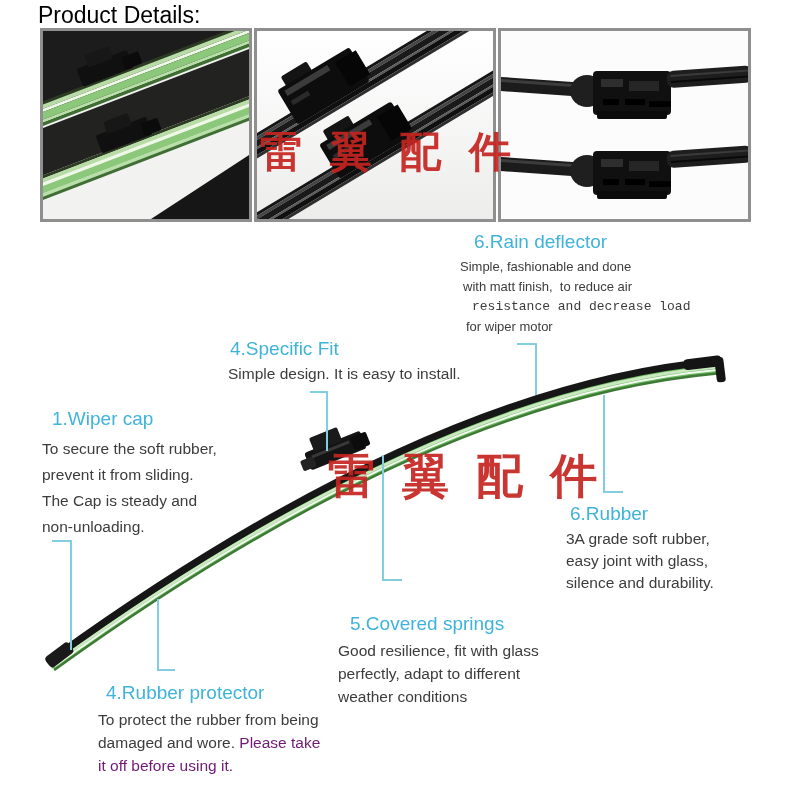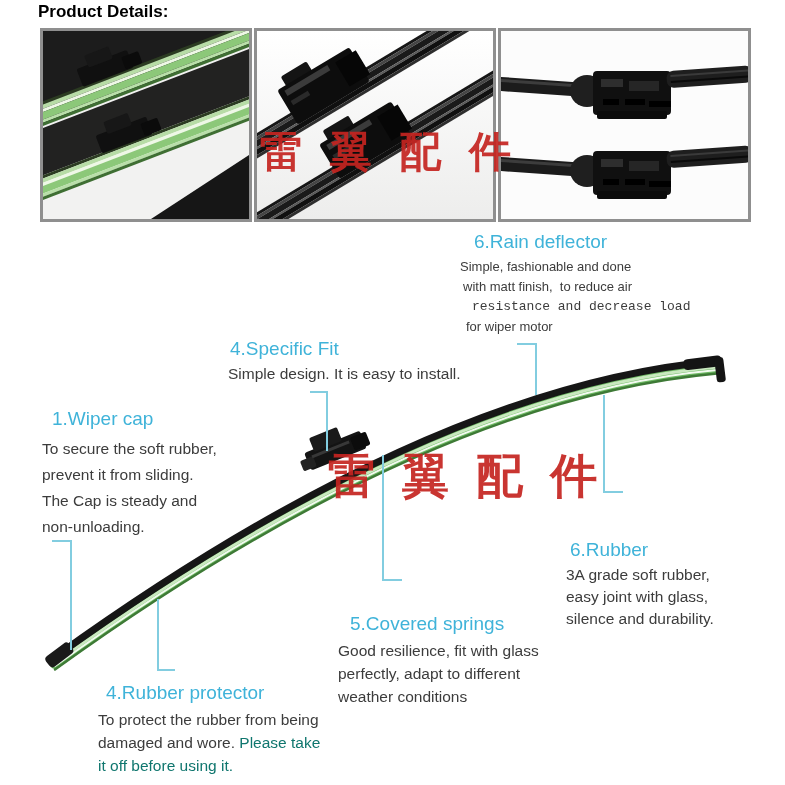--- a/index.html
+++ b/index.html
@@ -1,42 +1,42 @@
 <!DOCTYPE html>
 <html><head>
 <meta charset="utf-8">
 <style>
   html,body{margin:0;padding:0;background:#ffffff;}
   .canvas{
     position:relative;width:785px;height:785px;background:#ffffff;overflow:hidden;
     font-family:"Liberation Sans",sans-serif;
   }
   .abs{position:absolute;}
-  .page-title{font-size:17px;font-weight:bold;color:#000;}
+  .page-title{font-size:23px;font-weight:normal;color:#000;}
   
   .photo{position:absolute;top:28px;height:194px;border:3px solid #8f8f8f;box-sizing:border-box;background:#fff;z-index:1;}
   .photo svg{display:block;width:100%;height:100%;}
   
   .watermark{
     position:absolute;color:#c52420;font-weight:bold;z-index:6;opacity:.92;
     letter-spacing:8px;white-space:pre;line-height:1;
   }
   .wm-top{left:260px;top:131px;font-size:42px;}
   .wm-mid{left:328px;top:452px;font-size:47px;letter-spacing:7px;}
   
   .cline{position:absolute;background:#82cde0;z-index:3;}
   
   .anno{position:absolute;z-index:4;}
   .anno-title{font-size:19px;color:#3fb3d9;line-height:22px;margin:0 0 6px 0;white-space:nowrap;}
   .t-line{font-size:15.5px;color:#3c3c3c;white-space:pre-wrap;}
   .lh20 .t-line{line-height:20px;font-size:13px;}
   .lh22 .t-line{line-height:22px;}
   .lh23 .t-line{line-height:23px;}
   .lh26 .t-line{line-height:26px;}
-  .red-text{color:#0f766e;}
+  .red-text{color:#701a75;}
   #blade-layer{position:absolute;left:0;top:0;z-index:2;pointer-events:none;}
 </style>
 </head>
 <body>
 
 <div class="canvas">
 
   <div class="abs page-title" style="left:38px;top:2px;">Product Details:</div>
 
   <div class="photo" style="left:40px;width:212px;">
@@ -217,21 +217,21 @@
     <div class="t-line" style="margin-left:12px;font-family:Liberation Mono, monospace;">resistance and decrease load</div>
     <div class="t-line" style="margin-left:6px;">for wiper motor</div>
   </div>
 
   <div class="anno lh22" style="left:228px;top:338px;">
     <div class="anno-title" style="margin-left:2px;margin-bottom:3px;">4.Specific Fit</div>
     <div class="t-line" style="white-space:nowrap;">Simple design. It is easy to install.</div>
   </div>
 
   <div class="anno lh22" style="left:566px;top:503px;">
-    <div class="anno-title" style="margin-left:4px;margin-bottom:3px;margin-top:36px;">6.Rubber</div>
+    <div class="anno-title" style="margin-left:4px;margin-bottom:3px;">6.Rubber</div>
     <div class="t-line">3A grade soft rubber,</div>
     <div class="t-line">easy joint with glass,</div>
     <div class="t-line">silence and durability.</div>
   </div>
 
   <div class="anno lh23" style="left:338px;top:598px;margin-top:15px;">
     <div class="anno-title" style="margin-left:12px;margin-bottom:4px;">5.Covered springs</div>
     <div class="t-line">Good resilience, fit with glass</div>
     <div class="t-line">perfectly, adapt to different</div>
     <div class="t-line">weather conditions</div>

